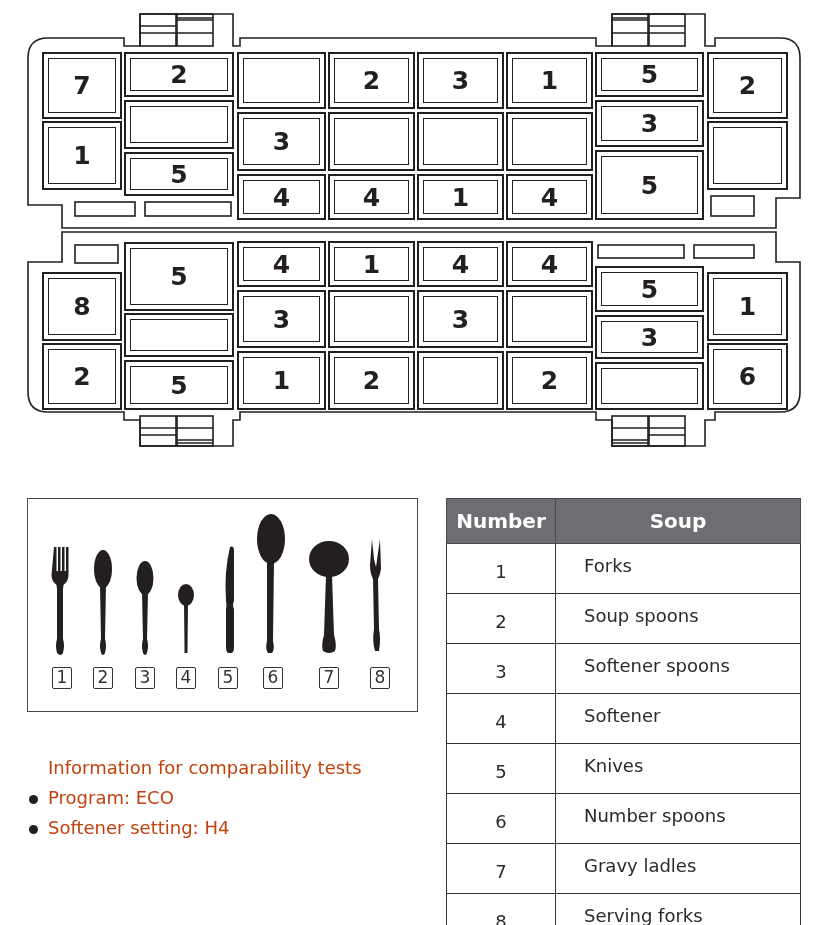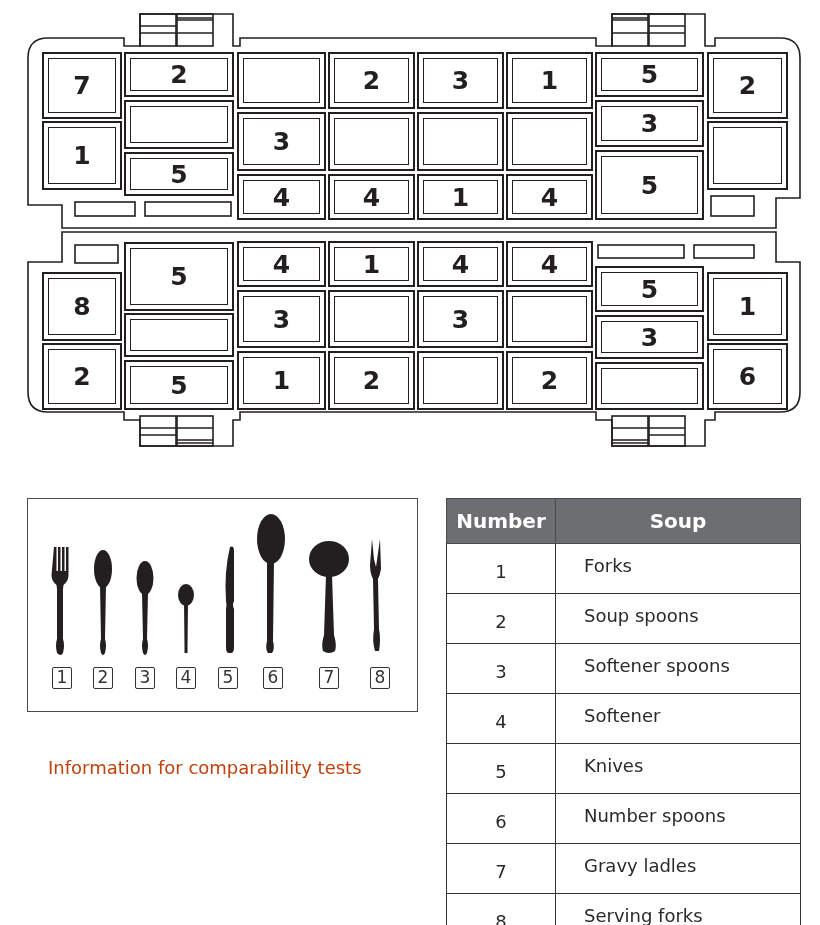--- a/index.html
+++ b/index.html
@@ -274,20 +274,22 @@
   <div class="num-box" style="left:148px">4</div>
   <div class="num-box" style="left:190px">5</div>
   <div class="num-box" style="left:235px">6</div>
   <div class="num-box" style="left:291px">7</div>
   <div class="num-box" style="left:342px">8</div>
 </div>
 
 <div id="info">
   <div class="intro">Information for comparability tests</div>
   <ul>
+    <li>Program: ECO</li>
+    <li>Softener setting: H4</li>
   </ul>
 </div>
 
 <table id="items-table">
   <thead>
     <tr>
       <th>Number</th>
       <th>Soup</th>
     </tr>
   </thead>

